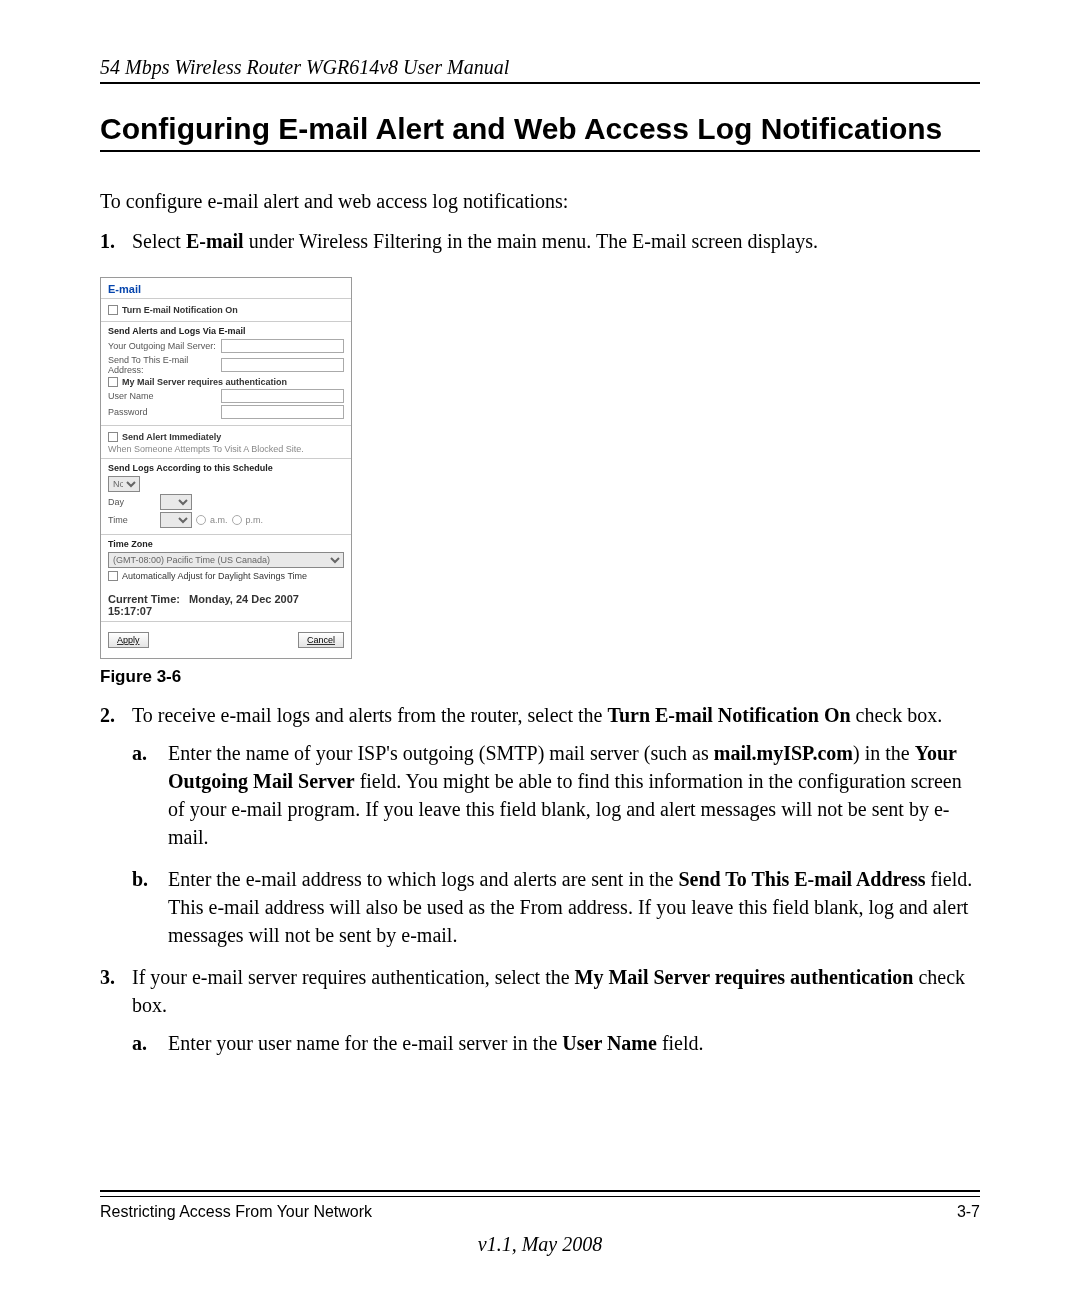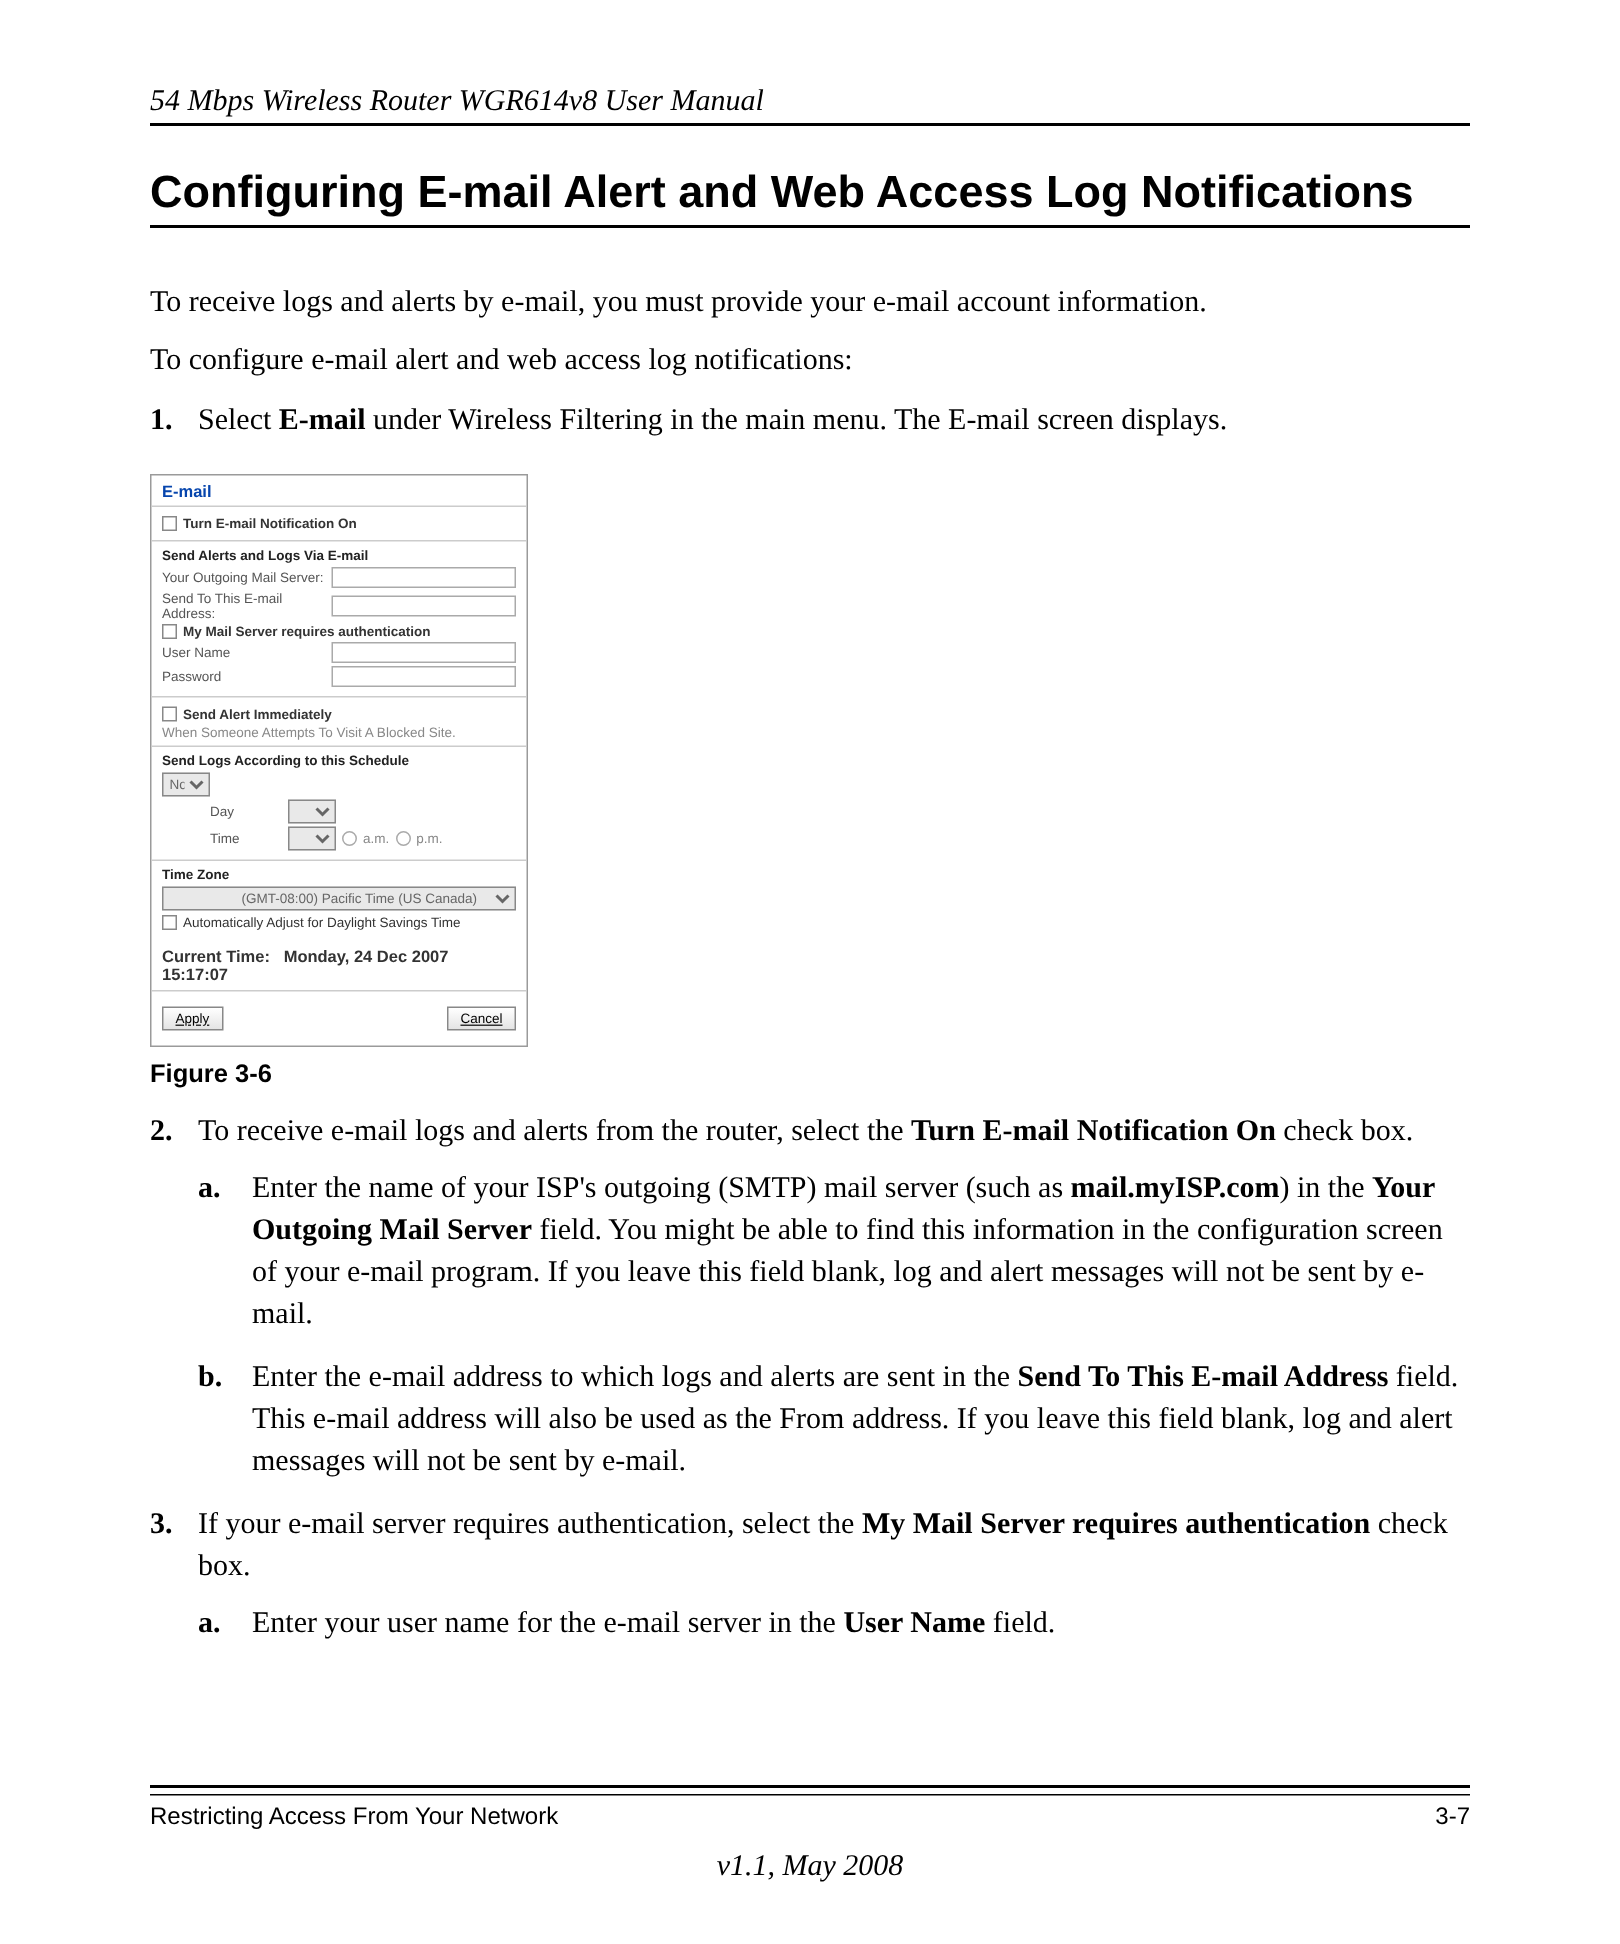--- a/index.html
+++ b/index.html
@@ -109,21 +109,21 @@
   .row {
     display: flex;
     align-items: center;
     gap: 4px;
     margin: 2px 0;
   }
   .row label {
     width: 110px;
     color: #555;
   }
-  .row label.short { width: 48px; margin-left: 32px; }
+  .row label.short { width: 48px; }
   .row input[type="text"],
   .row input[type="password"] {
     flex: 1;
     height: 14px;
     border: 1px solid #aaa;
     background: #fff;
     box-sizing: border-box;
     font-size: 9px;
     padding: 0 2px;
   }
@@ -138,21 +138,21 @@
   }
   .grey { color: #888; }
   select.sel {
     height: 16px;
     border: 1px solid #888;
     background: #e9e9e9;
     font-size: 9px;
     color: #666;
     box-sizing: border-box;
   }
-  select.sel.wide { width: 100%; padding-left: 48px; }
+  select.sel.wide { width: 100%; }
   select.sel.sm { width: 32px; }
   select.sel.tiny { width: 32px; }
   .radio {
     width: 10px;
     height: 10px;
     border: 1px solid #aaa;
     border-radius: 50%;
     display: inline-block;
     box-sizing: border-box;
     flex-shrink: 0;
@@ -215,21 +215,20 @@
 <body>
 
 <div class="page">
 
   <div class="running-header">54 Mbps Wireless Router WGR614v8 User Manual</div>
   <div class="rule-thick"></div>
 
   <div class="h1">Configuring E-mail Alert and Web Access Log Notifications</div>
   <div class="h1-rule"></div>
 
-  <p class="body-p">To receive logs and alerts by e-mail, you must provide your e-mail account information.</p>
   <p class="body-p">To configure e-mail alert and web access log notifications:</p>
 
   <ol class="numbered">
     <li>
       <span class="marker">1.</span>
       <span>Select </span><span class="b">E-mail</span><span> under Wireless Filtering in the main menu. The E-mail screen displays.</span>
     </li>
   </ol>
 
   <div class="panel">

